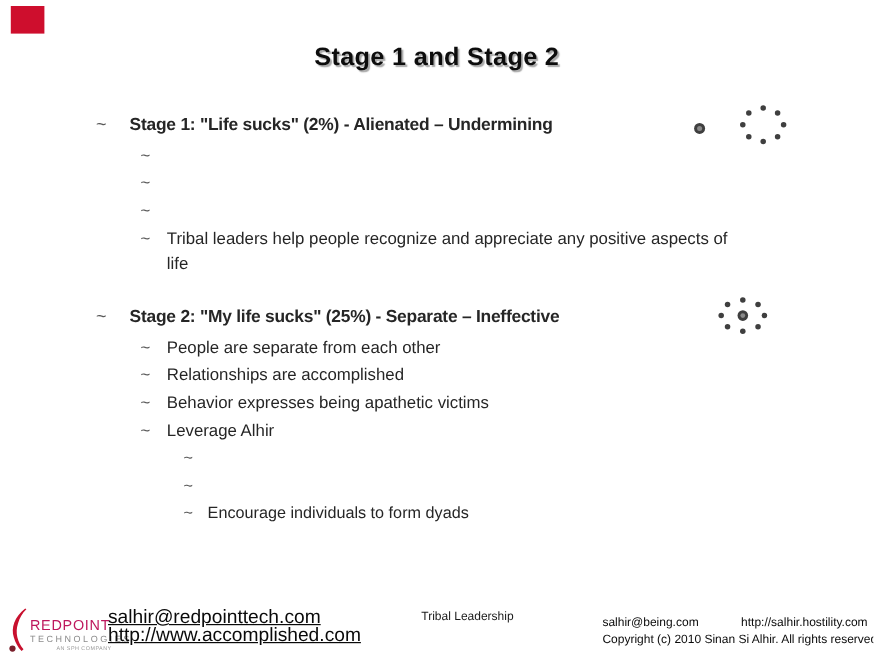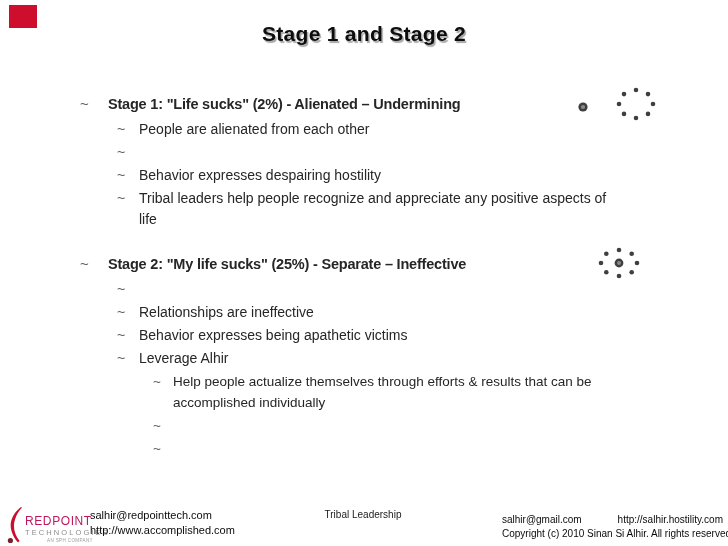--- a/index.html
+++ b/index.html
@@ -1,19 +1,19 @@
 <!DOCTYPE html>
 <html><head>
 <meta charset="utf-8">
 <style>
   html,body{margin:0;padding:0;background:#fff;}
   .slide{position:relative;width:728px;height:546px;background:#ffffff;overflow:hidden;
          font-family:"Liberation Sans",sans-serif;color:#262626;}
   .red-rect{position:absolute;left:9px;top:5px;width:28px;height:23px;background:#ce0e2d;}
-  .title{position:absolute;top:22px;left:0;right:0;margin:0;text-align:center;
+  .title{position:absolute;top:36px;left:0;right:0;margin:0;text-align:center;
          font-size:21px;font-weight:700;color:#0d0d0d;letter-spacing:.3px;
          text-shadow:1.5px 1.5px 1px rgba(0,0,0,.35);}
   .content{position:absolute;top:94px;left:0;width:728px;}
   .row{display:flex;align-items:flex-start;}
   .tilde{color:#595959;flex:0 0 auto;font-weight:400;}
   .txt{white-space:pre-line;}
   .b{font-weight:700;}
   .l1{padding-left:80px;font-size:14.5px;line-height:20px;margin-bottom:5px;letter-spacing:-.2px;}
   .l1 .tilde{width:28px;font-size:15px;}
   .l2{padding-left:117px;font-size:14px;line-height:21px;margin-bottom:2px;}
@@ -21,22 +21,22 @@
   .l3{padding-left:153px;font-size:13.5px;line-height:21px;margin-bottom:2px;}
   .l3 .tilde{width:20px;}
   .gap{margin-top:24px;}
   .deco{position:absolute;left:0;top:0;width:728px;height:546px;pointer-events:none;}
   
   .swoosh{position:absolute;left:7px;top:506px;}
   .logo-name{position:absolute;left:25px;top:514px;font-size:12px;font-weight:400;
              color:#be185d;letter-spacing:.6px;}
   .logo-sub{position:absolute;left:25px;top:528px;font-size:7.5px;color:#8c8c8c;letter-spacing:2.1px;}
   .logo-tagline{position:absolute;left:47px;top:538px;font-size:4.5px;color:#9a9a9a;letter-spacing:.4px;}
-  .f-left{position:absolute;left:90px;top:508px;font-size:11px;line-height:14.5px;color:#0a0a0a;}
-  .f-center{position:absolute;left:298px;top:508px;width:130px;text-align:center;
+  .f-left{position:absolute;left:90px;top:508px;font-size:16px;line-height:14.5px;color:#0a0a0a;text-decoration:underline;}
+  .f-center{position:absolute;left:298px;top:508px;width:130px;text-align:right;
             font-size:10px;line-height:14px;color:#1a1a1a;}
   .f-right{position:absolute;left:502px;top:513px;width:221px;font-size:10px;
            line-height:14px;color:#0a0a0a;white-space:nowrap;}
   .f-right .line1{display:flex;justify-content:space-between;}
 </style>
 </head>
 <body>
 
 <div class="slide">
 
@@ -44,63 +44,61 @@
 
   <h1 class="title">Stage 1 and Stage 2</h1>
 
   <div class="content">
       <div class="row l1">
         <span class="tilde">~</span>
         <span class="txt b">Stage 1: "Life sucks" (2%) - Alienated – Undermining</span>
       </div>
       <div class="row l2">
         <span class="tilde">~</span>
-        <span class="txt">People are alienated from each other</span>
       </div>
       <div class="row l2">
         <span class="tilde">~</span>
       </div>
       <div class="row l2">
         <span class="tilde">~</span>
-        <span class="txt">Behavior expresses despairing hostility</span>
       </div>
       <div class="row l2">
         <span class="tilde">~</span>
         <span class="txt">Tribal leaders help people recognize and appreciate any positive aspects of
 life</span>
       </div>
       <div class="row l1 gap">
         <span class="tilde">~</span>
         <span class="txt b">Stage 2: "My life sucks" (25%) - Separate – Ineffective</span>
       </div>
       <div class="row l2">
         <span class="tilde">~</span>
+        <span class="txt">People are separate from each other</span>
       </div>
       <div class="row l2">
         <span class="tilde">~</span>
-        <span class="txt">Relationships are ineffective</span>
+        <span class="txt">Relationships are accomplished</span>
       </div>
       <div class="row l2">
         <span class="tilde">~</span>
         <span class="txt">Behavior expresses being apathetic victims</span>
       </div>
       <div class="row l2">
         <span class="tilde">~</span>
         <span class="txt">Leverage Alhir</span>
       </div>
       <div class="row l3">
         <span class="tilde">~</span>
-        <span class="txt">Help people actualize themselves through efforts &amp; results that can be
-accomplished individually</span>
       </div>
       <div class="row l3">
         <span class="tilde">~</span>
       </div>
       <div class="row l3">
         <span class="tilde">~</span>
+        <span class="txt">Encourage individuals to form dyads</span>
       </div>
     </div>
 
   <svg class="deco" viewBox="0 0 728 546">
     <g>
       <circle cx="583" cy="107" r="4.6" fill="#3f3f3f"></circle>
       <circle cx="583" cy="107" r="2.1" fill="#8a8a8a"></circle>
     </g>
     <g fill="#3f3f3f">
         <circle cx="636.0" cy="90.0" r="2.3"></circle>
@@ -139,20 +137,20 @@
       <div>salhir@redpointtech.com</div>
       <div>http://www.accomplished.com</div>
     </div>
 
     <div class="f-center">
       <div>Tribal Leadership</div>
     </div>
 
     <div class="f-right">
       <div class="line1">
-        <span>salhir@gmail.com</span>
+        <span>salhir@being.com</span>
         <span>http://salhir.hostility.com</span>
       </div>
       <div>Copyright (c) 2010 Sinan Si Alhir. All rights reserved.</div>
     </div>
   </div>
 
 </div>
 
 </body></html>

